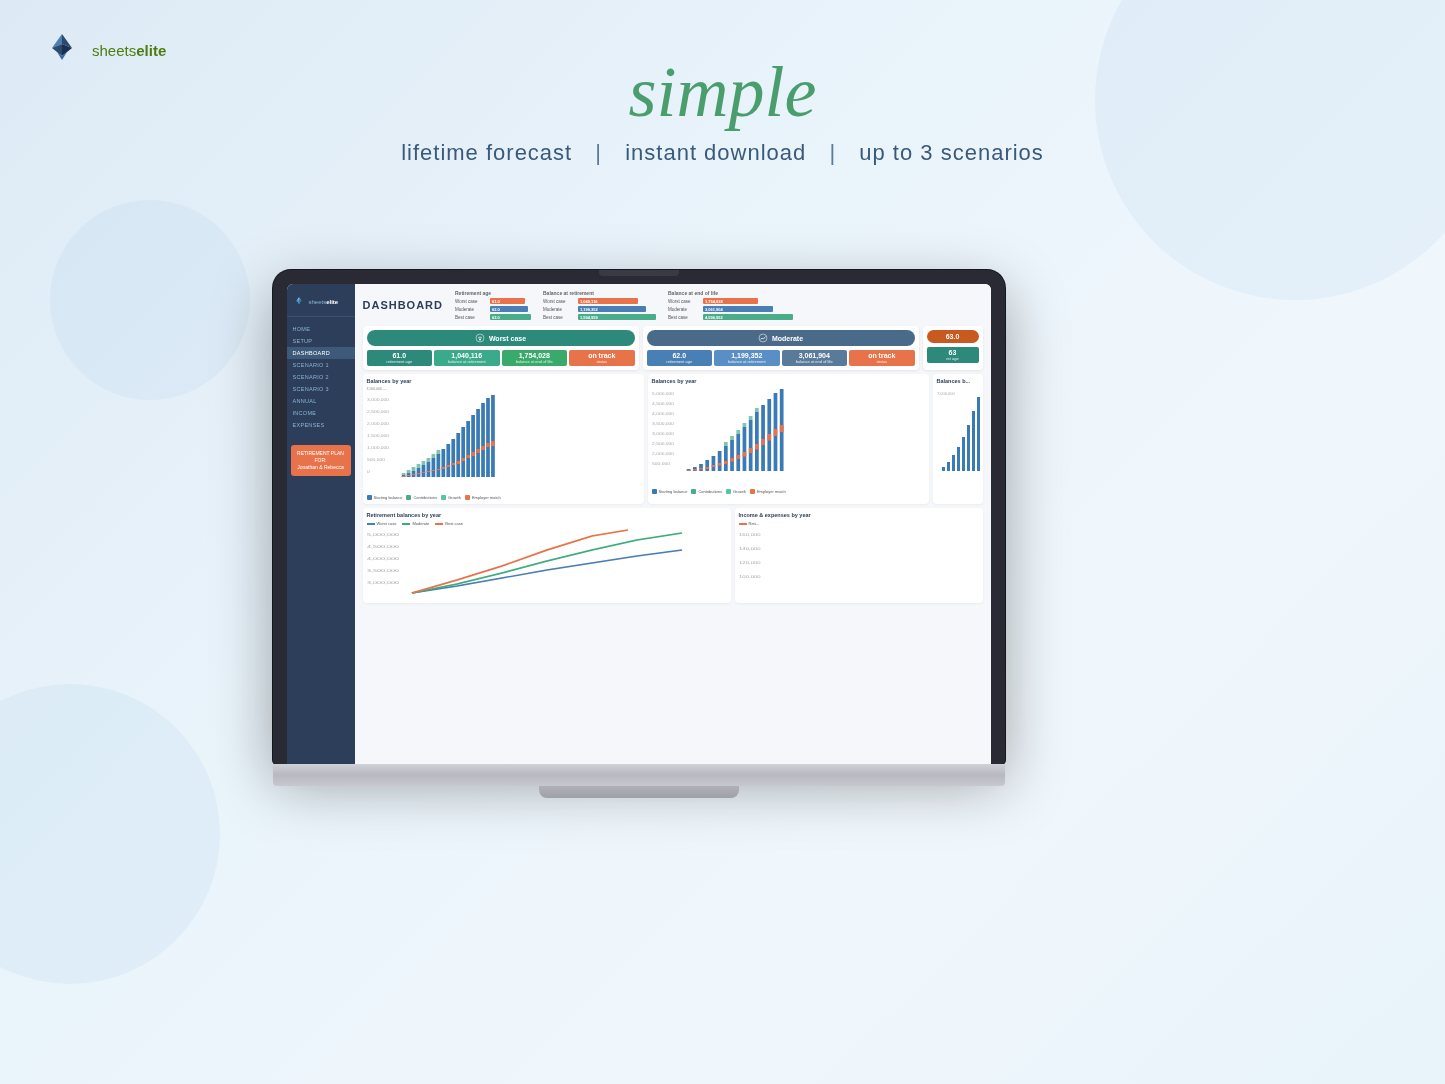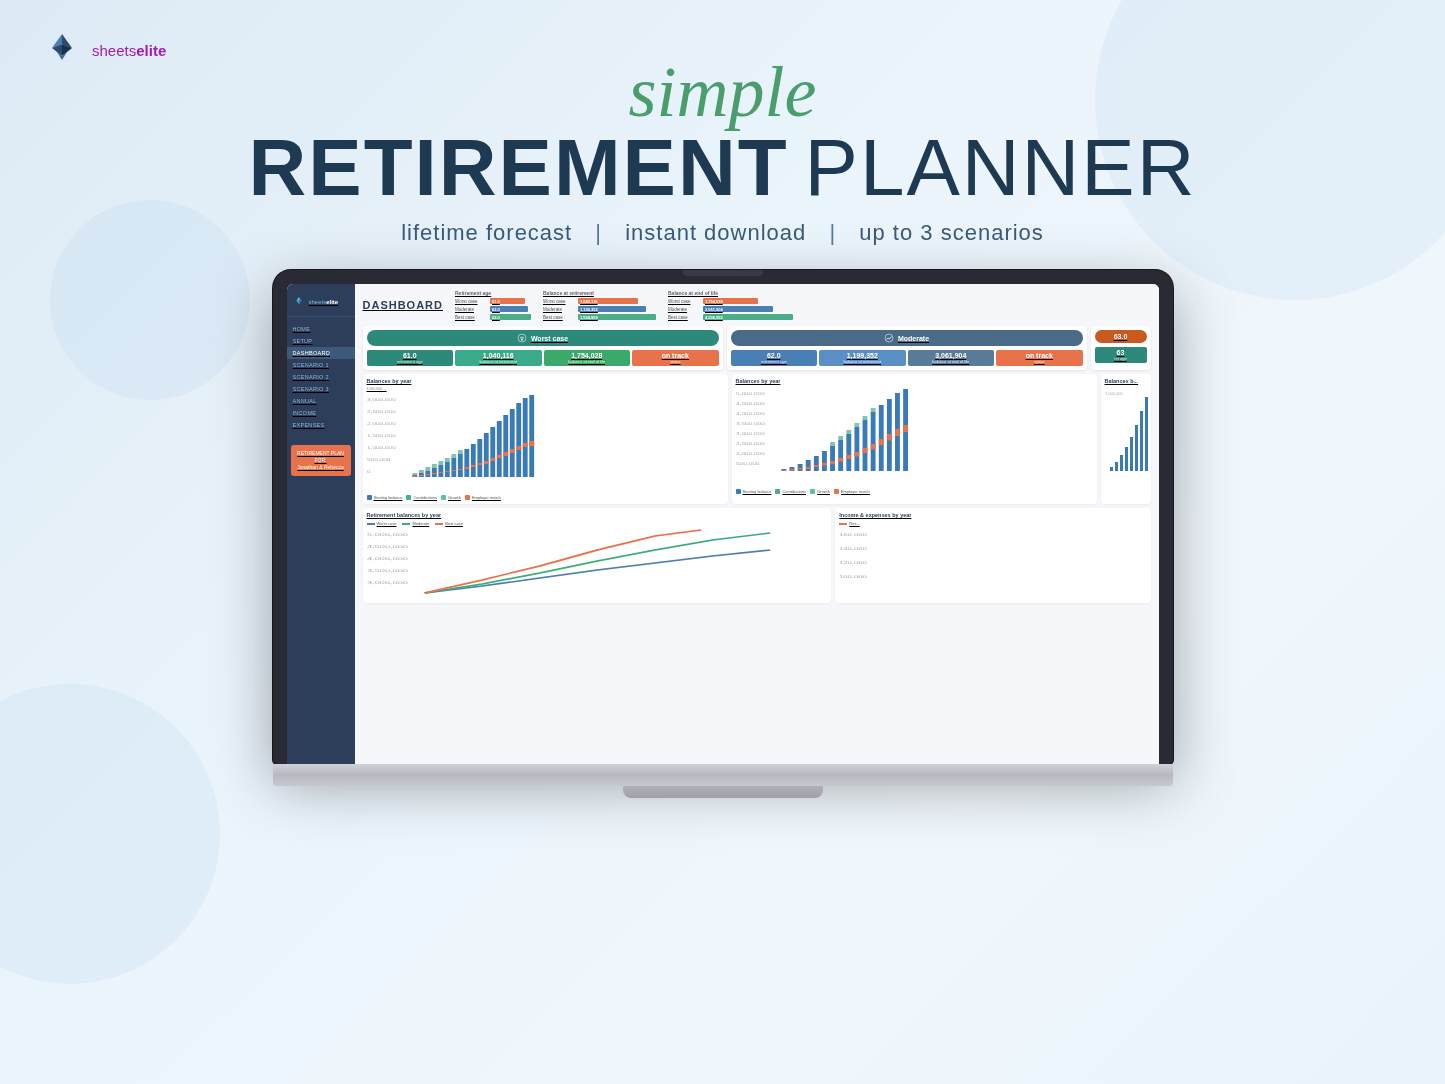--- a/index.html
+++ b/index.html
@@ -32,21 +32,21 @@
       display: flex;
       align-items: center;
       gap: 8px;
     }
     .logo-icon {
       width: 44px;
       height: 44px;
     }
     .logo-text {
       font-size: 15px;
-      color: #a21caf;
+      color: #4d7c0f;
       font-weight: 400;
     }
     .logo-text strong {
       font-weight: 700;
     }
 
     
     .title-area {
       text-align: center;
       margin-top: 26px;
@@ -83,22 +83,21 @@
       position: absolute;
       top: 270px;
       left: 50%;
       transform: translateX(-50%);
       width: 900px;
     }
 
     
     .laptop-frame {
       position: relative;
-      width: 900px;
-      text-decoration: underline;
+      width: 732px;
     }
 
     .laptop-screen-outer {
       background: #2a2a35;
       border-radius: 18px 18px 4px 4px;
       padding: 14px 14px 0 14px;
       box-shadow: 0 20px 60px rgba(0,0,0,0.35), 0 0 0 1px #1a1a24;
     }
 
     .laptop-screen-inner {
@@ -404,24 +403,20 @@
     <path d="M17 24 L22 32 L27 24 L22 28 Z" fill="#3a6a9a"></path>
   </svg>
   <div class="logo-text">
     <span>sheets</span><strong>elite</strong>
   </div>
 </div>
 
 <div class="header">
   <div class="title-area">
     <div class="title-simple">simple</div>
-    <div style="display:flex; align-items:baseline; gap:16px; justify-content:center;">
-      <span class="title-main" style="font-weight:900;">RETIREMENT</span>
-      <span class="title-main" style="font-weight:300;">PLANNER</span>
-    </div>
     <div class="subtitle">
       <span>lifetime forecast</span>
       <span class="sep">|</span>
       <span>instant download</span>
       <span class="sep">|</span>
       <span>up to 3 scenarios</span>
     </div>
   </div>
 </div>
 

